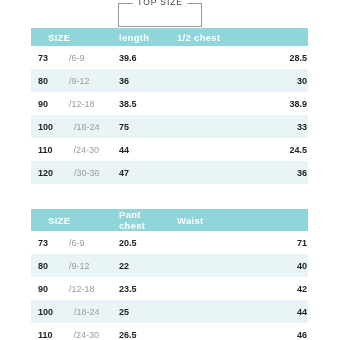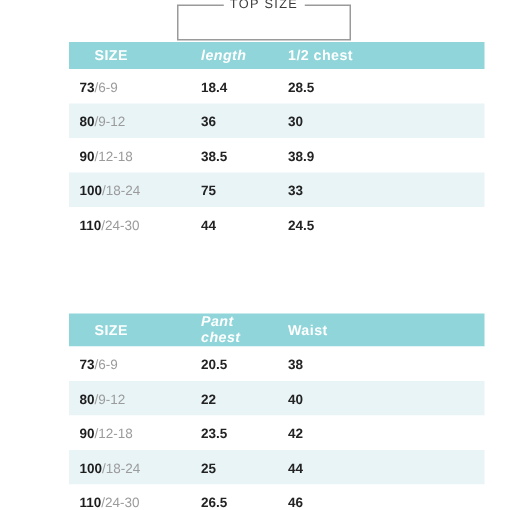--- a/index.html
+++ b/index.html
@@ -18,21 +18,21 @@
     position: relative;
     width: 340px;
     height: 340px;
     background: #ffffff;
   }
 
   
   .title-box {
     position: absolute;
     left: 118px;
-    width: 116px;
+    width: 84px;
     height: 24px;
     border: 1px solid #9a9a9a;
     box-sizing: border-box;
     background: transparent;
   }
   .title-box .title-text {
     position: absolute;
     top: -7px;
     left: 50%;
     transform: translateX(-50%);
@@ -43,65 +43,65 @@
     color: #3c3c3c;
     white-space: nowrap;
     font-family: "Liberation Sans", sans-serif;
   }
   #top-title-box  { top: 3px; }
   #pants-title-box{ top: 180px; }
 
   
   .size-table {
     position: absolute;
-    left: 46px;
+    left: 31px;
     width: 277px;
     border-collapse: collapse;
     table-layout: fixed;
   }
   #top-table   { top: 28px; }
   #pants-table { top: 209px; }
 
   .size-table thead th {
     background: #8fd5d9;
     color: #ffffff;
     font-size: 9.5px;
     font-weight: bold;
     text-align: left;
     height: 18px;
     padding: 0 0 0 0;
     letter-spacing: 0.3px;
     border: none;
   }
   .size-table thead th.c0 { padding-left: 17px; }
-  .size-table thead th.c1 { padding-left: 8px; font-style: italic; }
+  .size-table thead th.c1 { padding-left: 8px; }
   .size-table thead th.c2 { padding-left: 8px; }
 
   .size-table tbody td {
     height: 21px;
     font-size: 9px;
     color: #232323;
     font-weight: bold;
     border: none;
     vertical-align: middle;
   }
   .size-table tbody td.c0 { padding-left: 7px; }
   .size-table tbody td.c1 { padding-left: 8px; }
-  .size-table tbody td.c2 { padding-left: 8px; }
+  .size-table tbody td.c2 { padding-left: 8px; text-align: right; }
 
   .size-table tbody tr.tint td { background: #e9f4f7; }
   .size-table tbody tr.plain td { background: #ffffff; }
 
   
   .col-size   { width: 80px; }
   .col-mid    { width: 58px; }
   .col-last   { width: 139px; }
 
   .size-num { color: #1d1d1d; font-weight: bold; margin-top: 44px; }
-  .size-sub { color: #9b9b9b; font-weight: normal; }
+  .size-sub { color: #9b9b9b; font-weight: normal; padding-left: 21px; }
 </style>
 </head>
 <body>
 
 <div class="sheet">
 
   <div class="title-box" id="top-title-box">
     <span class="title-text">TOP SIZE</span>
   </div>
 
@@ -114,21 +114,21 @@
     <thead>
       <tr>
         <th class="c0">SIZE</th>
         <th class="c1">length</th>
         <th class="c2">1/2 chest</th>
       </tr>
     </thead>
     <tbody>
       <tr class="plain">
         <td class="c0"><span class="size-num">73</span><span class="size-sub">/6-9</span></td>
-        <td class="c1">18.4</td>
+        <td class="c1">39.6</td>
         <td class="c2">28.5</td>
       </tr>
       <tr class="tint">
         <td class="c0"><span class="size-num">80</span><span class="size-sub">/9-12</span></td>
         <td class="c1">36</td>
         <td class="c2">30</td>
       </tr>
       <tr class="plain">
         <td class="c0"><span class="size-num">90</span><span class="size-sub">/12-18</span></td>
         <td class="c1">38.5</td>
@@ -136,20 +136,25 @@
       </tr>
       <tr class="tint">
         <td class="c0"><span class="size-num">100</span><span class="size-sub">/18-24</span></td>
         <td class="c1">75</td>
         <td class="c2">33</td>
       </tr>
       <tr class="plain">
         <td class="c0"><span class="size-num">110</span><span class="size-sub">/24-30</span></td>
         <td class="c1">44</td>
         <td class="c2">24.5</td>
+      </tr>
+      <tr class="tint">
+        <td class="c0"><span class="size-num">120</span><span class="size-sub">/30-36</span></td>
+        <td class="c1">47</td>
+        <td class="c2">36</td>
       </tr>
     </tbody>
   </table>
 
 
   <table class="size-table" id="pants-table">
     <colgroup>
       <col class="col-size">
         <col class="col-mid">
         <col class="col-last">
@@ -158,21 +163,21 @@
       <tr>
         <th class="c0">SIZE</th>
         <th class="c1">Pant chest</th>
         <th class="c2">Waist</th>
       </tr>
     </thead>
     <tbody>
       <tr class="plain">
         <td class="c0"><span class="size-num">73</span><span class="size-sub">/6-9</span></td>
         <td class="c1">20.5</td>
-        <td class="c2">38</td>
+        <td class="c2">71</td>
       </tr>
       <tr class="tint">
         <td class="c0"><span class="size-num">80</span><span class="size-sub">/9-12</span></td>
         <td class="c1">22</td>
         <td class="c2">40</td>
       </tr>
       <tr class="plain">
         <td class="c0"><span class="size-num">90</span><span class="size-sub">/12-18</span></td>
         <td class="c1">23.5</td>
         <td class="c2">42</td>

